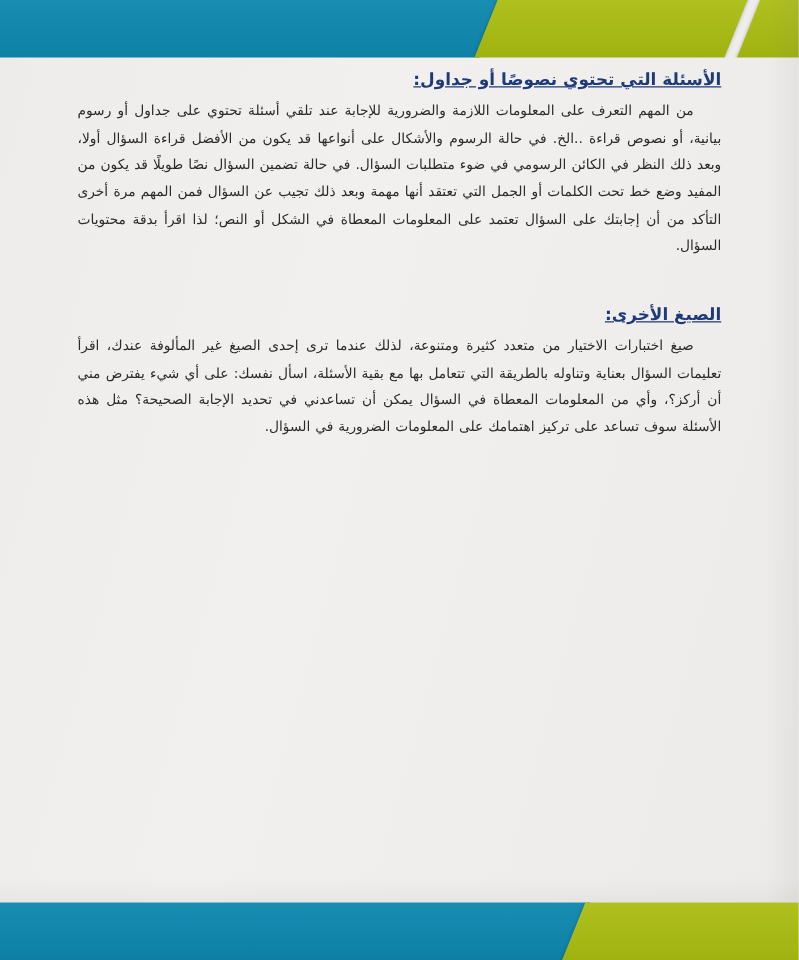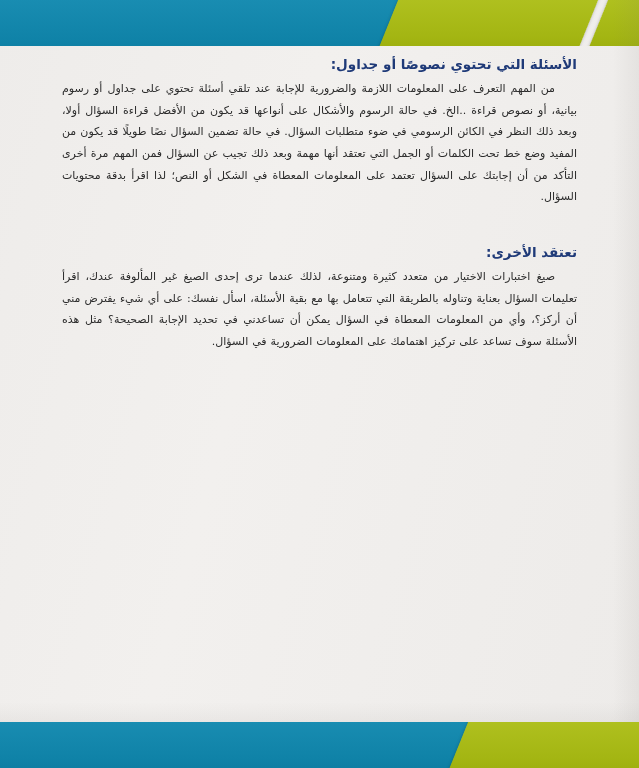--- a/index.html
+++ b/index.html
@@ -119,20 +119,21 @@
 
   .section-heading {
     color: #1f3a78;
     font-weight: bold;
     font-size: 13.5px;
     line-height: 1.5;
     letter-spacing: 0;
     margin: 0 0 4px 0;
     text-align: right;
     direction: rtl;
+    text-decoration: underline;
   }
 
   .section-heading.second {
     margin-top: 34px;
   }
 
   .body-paragraph {
     color: #2b2b2b;
     font-size: 11px;
     line-height: 21.6px;
@@ -170,21 +171,21 @@
 
   </div>
 
   <div class="content">
     <div class="text-column">
 
       <h2 class="section-heading">الأسئلة التي تحتوي نصوصًا أو جداول:</h2>
 
       <p class="body-paragraph">من المهم التعرف على المعلومات اللازمة والضرورية للإجابة عند تلقي أسئلة تحتوي على جداول أو رسوم بيانية، أو نصوص قراءة ..الخ. في حالة الرسوم والأشكال على أنواعها قد يكون من الأفضل قراءة السؤال أولا، وبعد ذلك النظر في الكائن الرسومي في ضوء متطلبات السؤال. في حالة تضمين السؤال نصًا طويلًا قد يكون من المفيد وضع خط تحت الكلمات أو الجمل التي تعتقد أنها مهمة وبعد ذلك تجيب عن السؤال فمن المهم مرة أخرى التأكد من أن إجابتك على السؤال تعتمد على المعلومات المعطاة في الشكل أو النص؛ لذا اقرأ بدقة محتويات السؤال.</p>
 
-      <h2 class="section-heading second">تعتقد الأخرى:</h2>
+      <h2 class="section-heading second">الصيغ الأخرى:</h2>
 
       <p class="body-paragraph">صيغ اختبارات الاختيار من متعدد كثيرة ومتنوعة، لذلك عندما ترى إحدى الصيغ غير المألوفة عندك، اقرأ تعليمات السؤال بعناية وتناوله بالطريقة التي تتعامل بها مع بقية الأسئلة، اسأل نفسك: على أي شيء يفترض مني أن أركز؟، وأي من المعلومات المعطاة في السؤال يمكن أن تساعدني في تحديد الإجابة الصحيحة؟ مثل هذه الأسئلة سوف تساعد على تركيز اهتمامك على المعلومات الضرورية في السؤال.</p>
 
     </div>
   </div>
 
   <div class="edge-bottom-shade"></div>
   <div class="edge-right"></div>
 
   <div class="page-number">١٦</div>

